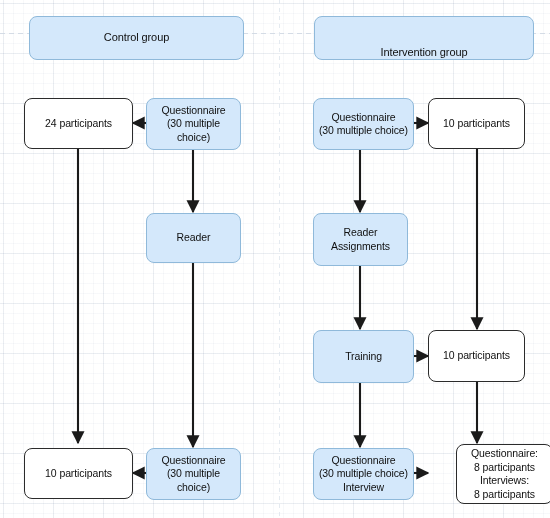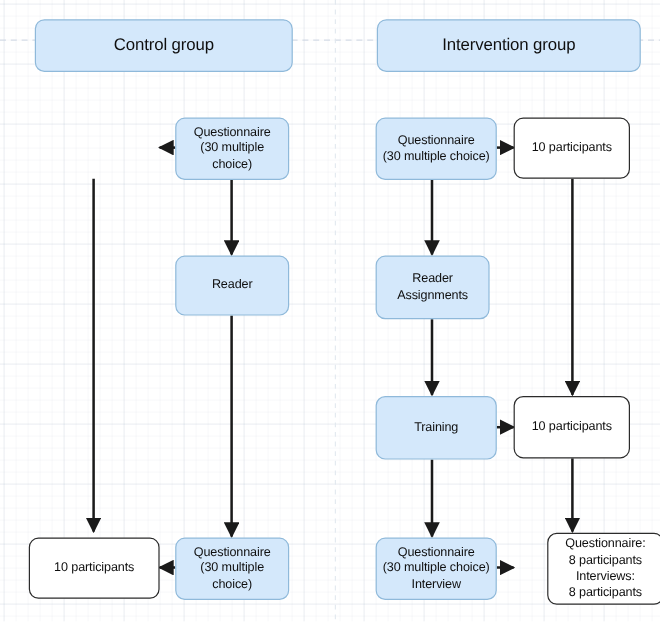--- a/index.html
+++ b/index.html
@@ -53,21 +53,21 @@
   .node.white {
     background: #ffffff;
     border: 1.6px solid #2b2b2b;
   }
   .node .txt {
     padding: 0 4px;
     width: 100%;
     white-space: pre-line;
   }
   .header-node {
-    font-size: 14px;
+    font-size: 11px;
   }
 </style>
 </head>
 <body>
 
 <div id="canvas">
 
   <svg id="edges" viewBox="0 0 550 518" width="550" height="518">
     <defs>
       <marker id="arrow" viewBox="0 0 10 10" refX="9" refY="5" markerWidth="6.2" markerHeight="6.2" orient="auto-start-reverse">
@@ -106,24 +106,27 @@
       <line x1="477" y1="382" x2="477" y2="443" marker-end="url(#arrow)"></line>
 
       <line x1="414" y1="473" x2="428" y2="473" marker-end="url(#arrow)"></line>
     </g>
   </svg>
 
   <div class="node blue header-node" style="left:29px; top:16px; width:215px; height:44px;">
     <span class="txt">Control group</span>
   </div>
 
-  <div class="node blue header-node" style="left:314px; top:16px; width:220px; height:44px;">
+  <div class="node blue header-node" style="left:314px; top:16px; width:220px; height:44px;align-items:flex-end;">
     <span class="txt">Intervention group</span>
   </div>
 
+  <div class="node white" style="left:24px; top:98px; width:109px; height:51px;">
+    <span class="txt">24 participants</span>
+  </div>
 
   <div class="node blue" style="left:146px; top:98px; width:95px; height:52px;">
     <span class="txt">Questionnaire
 (30 multiple choice)</span>
   </div>
 
   <div class="node blue" style="left:313px; top:98px; width:101px; height:52px;">
     <span class="txt">Questionnaire
 (30 multiple choice)</span>
   </div>

